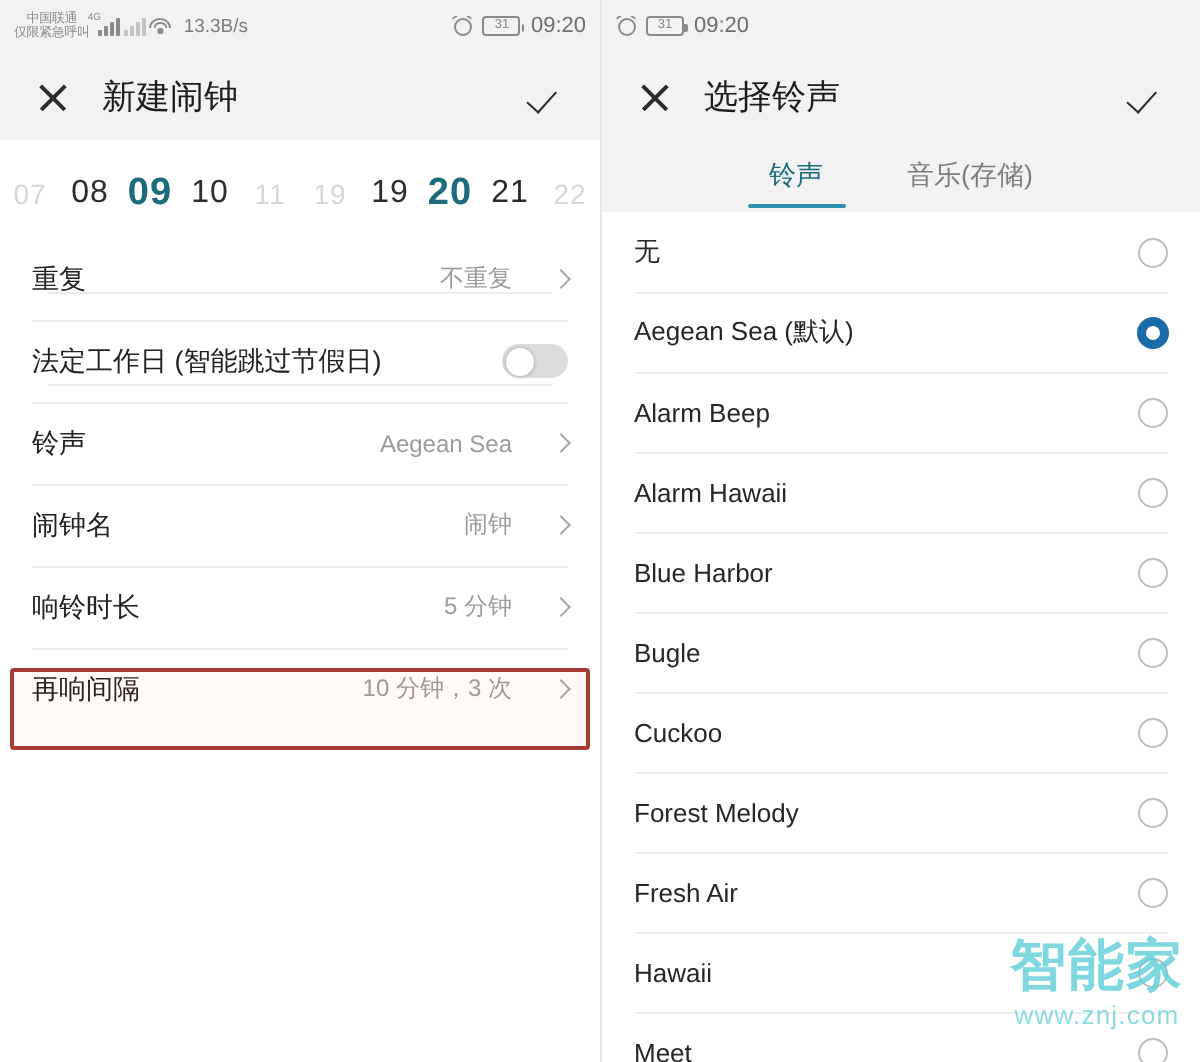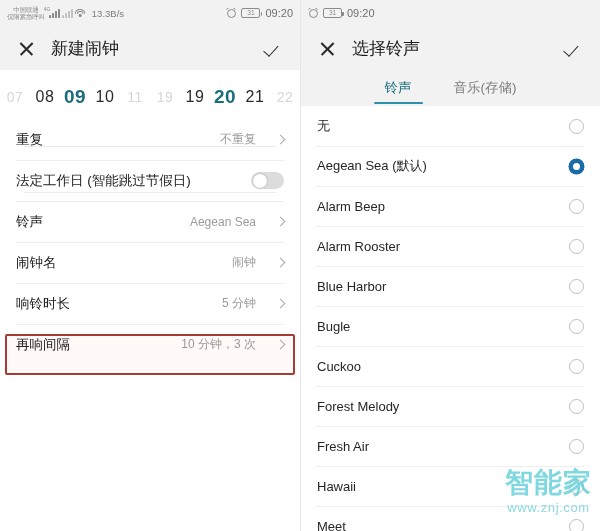--- a/index.html
+++ b/index.html
@@ -368,21 +368,21 @@
       </div>
       <div class="rrow">
         <span class="rlabel">Aegean Sea (默认)</span>
         <span class="radio checked"></span>
       </div>
       <div class="rrow">
         <span class="rlabel">Alarm Beep</span>
         <span class="radio"></span>
       </div>
       <div class="rrow">
-        <span class="rlabel">Alarm Rooster</span>
+        <span class="rlabel">Alarm Hawaii</span>
         <span class="radio"></span>
       </div>
       <div class="rrow">
         <span class="rlabel">Blue Harbor</span>
         <span class="radio"></span>
       </div>
       <div class="rrow">
         <span class="rlabel">Bugle</span>
         <span class="radio"></span>
       </div>

